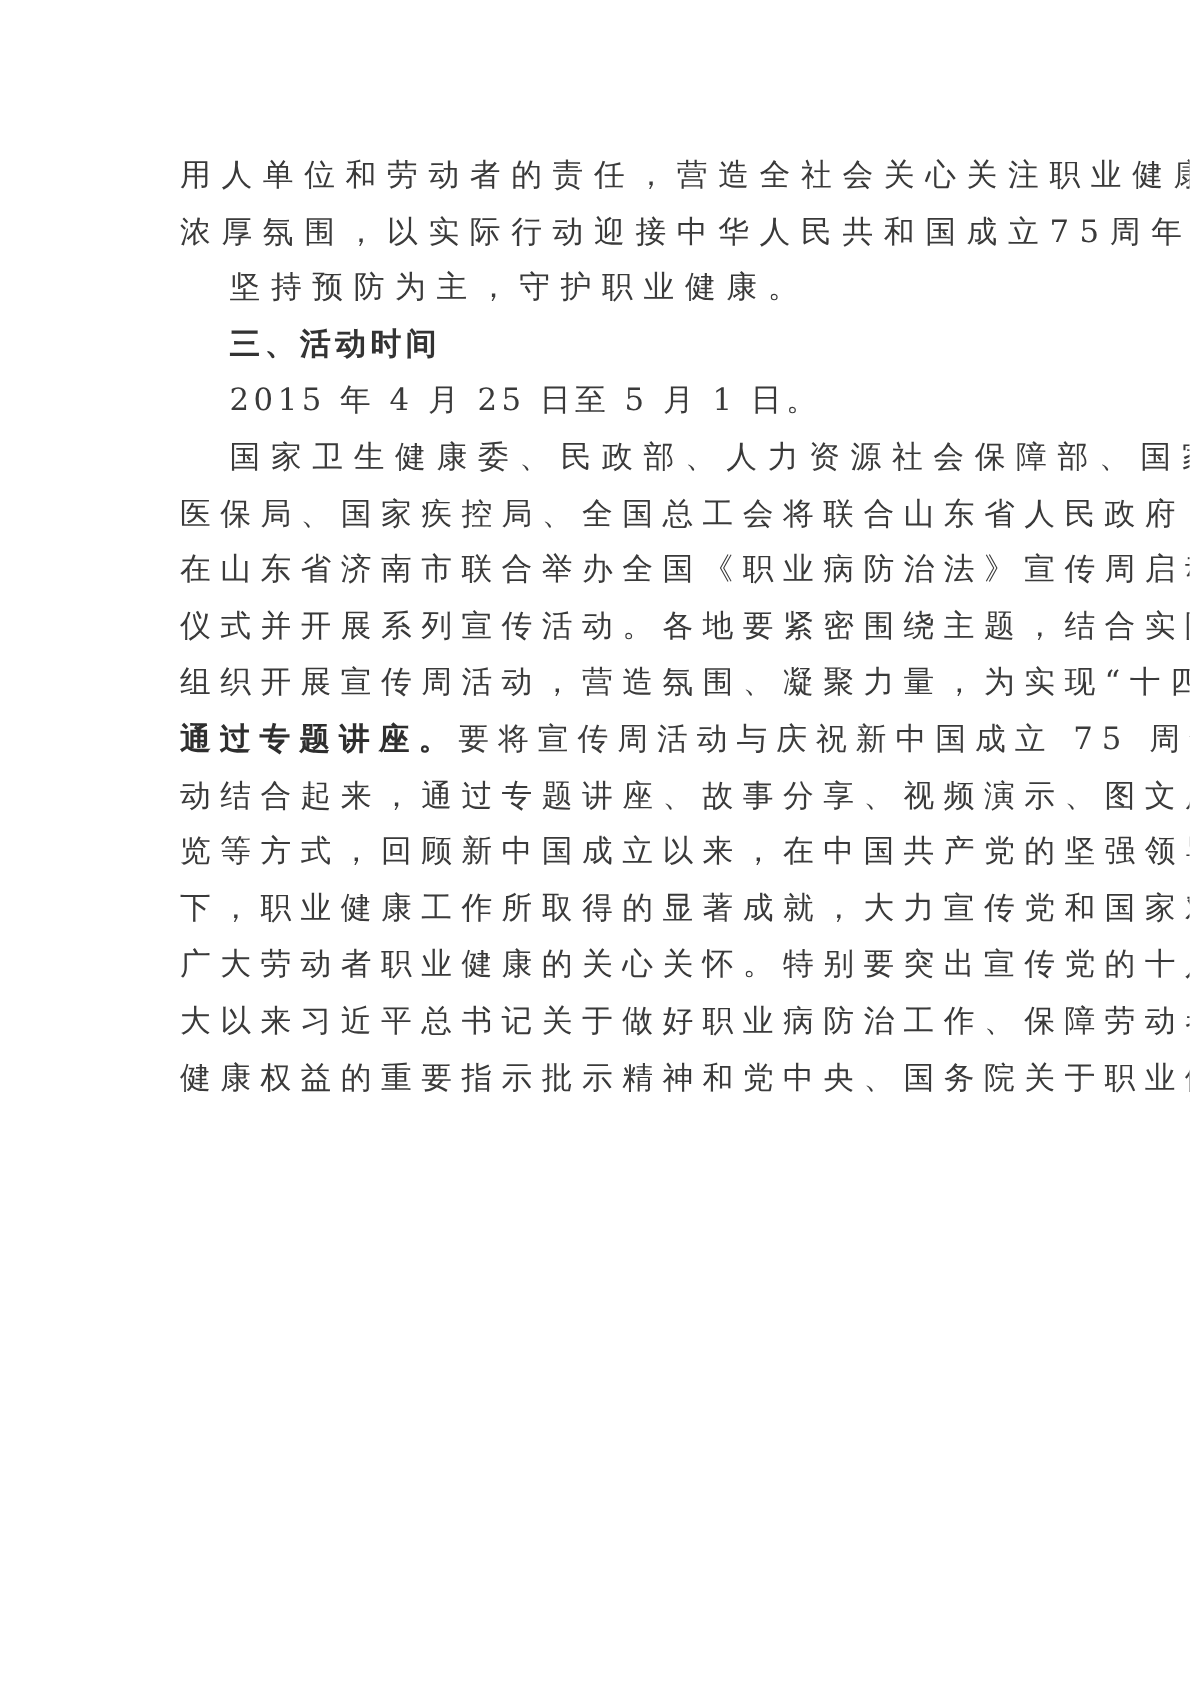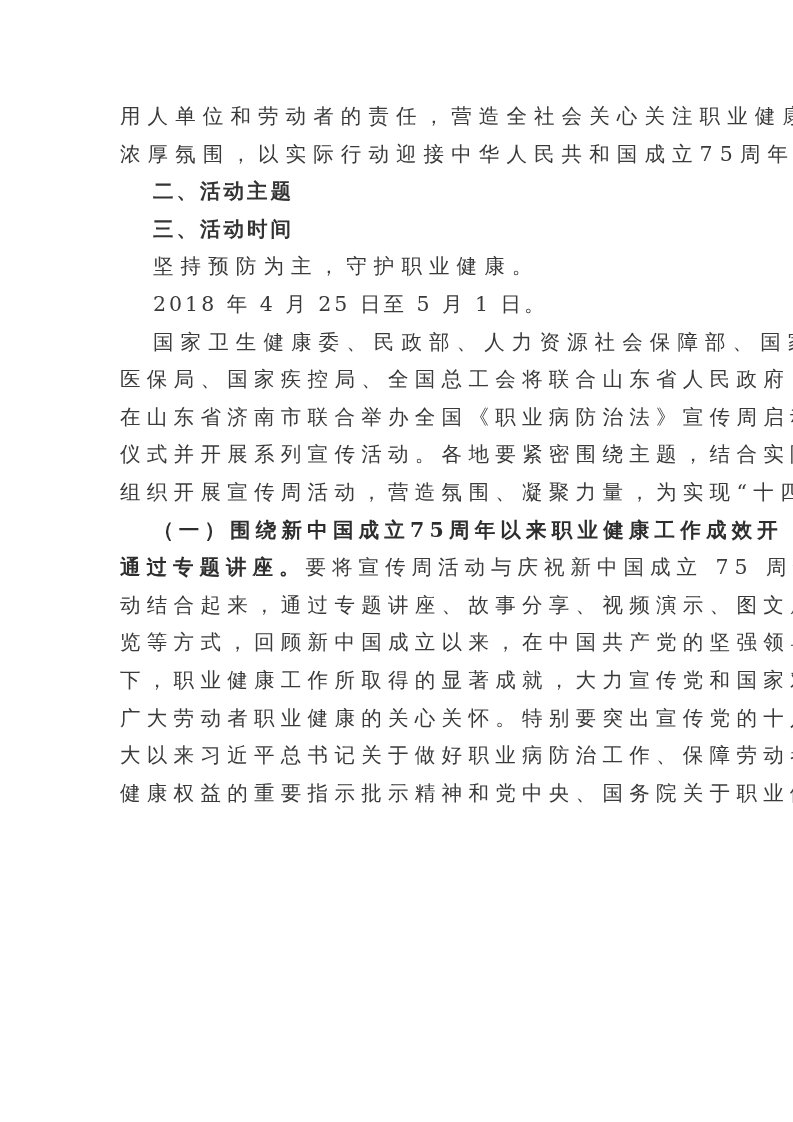--- a/index.html
+++ b/index.html
@@ -44,35 +44,31 @@
   .plain { color: #3c3c3c; }
 </style>
 </head>
 <body>
 
 <div class="page">
 
   <div class="line">用人单位和劳动者的责任，营造全社会关心关注职业健康的</div>
   <div class="line">浓厚氛围，以实际行动迎接中华人民共和国成立75周年。</div>
 
-  <div class="line heading">二、活动主题</div>
+  <div class="line indent">坚持预防为主，守护职业健康。</div>
+
   <div class="line heading">三、活动时间</div>
-
-  <div class="line indent">坚持预防为主，守护职业健康。</div>
-  <div class="line indent" style="letter-spacing:3px;">2018 年 4 月 25 日至 5 月 1 日。</div>
+  <div class="line indent" style="letter-spacing:3px;">2015 年 4 月 25 日至 5 月 1 日。</div>
 
   <div class="line indent">国家卫生健康委、民政部、人力资源社会保障部、国家</div>
   <div class="line" style="letter-spacing:6.3px;">医保局、国家疾控局、全国总工会将联合山东省人民政府，</div>
   <div class="line" style="letter-spacing:6.3px;">在山东省济南市联合举办全国《职业病防治法》宣传周启动</div>
   <div class="line" style="letter-spacing:6.3px;">仪式并开展系列宣传活动。各地要紧密围绕主题，结合实际</div>
   <div class="line" style="letter-spacing:6.3px;">组织开展宣传周活动，营造氛围、凝聚力量，为实现“十四</div>
 
-  <div class="line indent" style="letter-spacing:5.2px;">
-    <span class="subheading-bold">（一）围绕新中国成立75周年以来职业健康工作成效开</span>
-  </div>
   <div class="line" style="letter-spacing:6px;">
     <span class="subheading-bold">通过专题讲座。</span><span class="plain">要将宣传周活动与庆祝新中国成立 75 周年活</span>
   </div>
   <div class="line" style="letter-spacing:6.3px;">动结合起来，通过专题讲座、故事分享、视频演示、图文展</div>
   <div class="line" style="letter-spacing:6.3px;">览等方式，回顾新中国成立以来，在中国共产党的坚强领导</div>
   <div class="line" style="letter-spacing:6.3px;">下，职业健康工作所取得的显著成就，大力宣传党和国家对</div>
   <div class="line" style="letter-spacing:6.3px;">广大劳动者职业健康的关心关怀。特别要突出宣传党的十八</div>
   <div class="line" style="letter-spacing:6.3px;">大以来习近平总书记关于做好职业病防治工作、保障劳动者</div>
   <div class="line" style="letter-spacing:6.3px;">健康权益的重要指示批示精神和党中央、国务院关于职业健</div>
 

